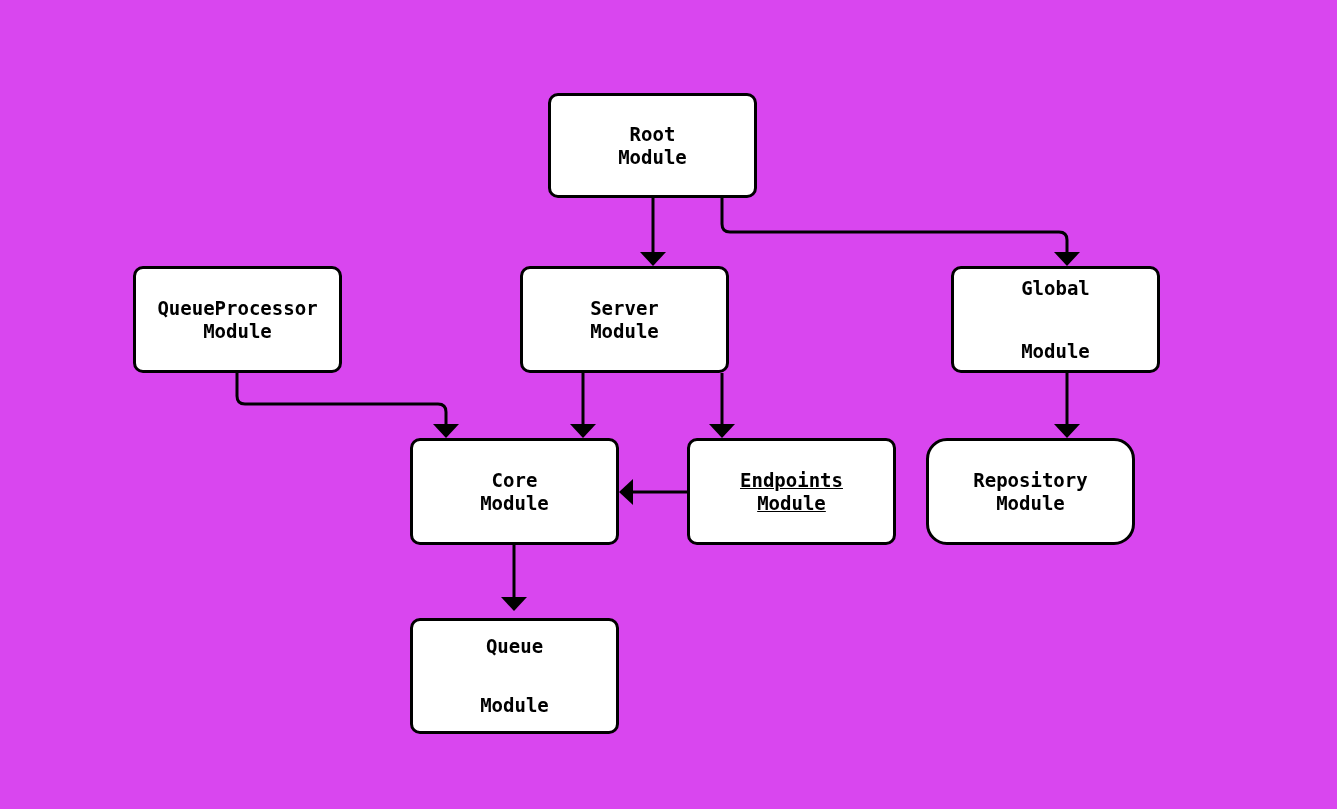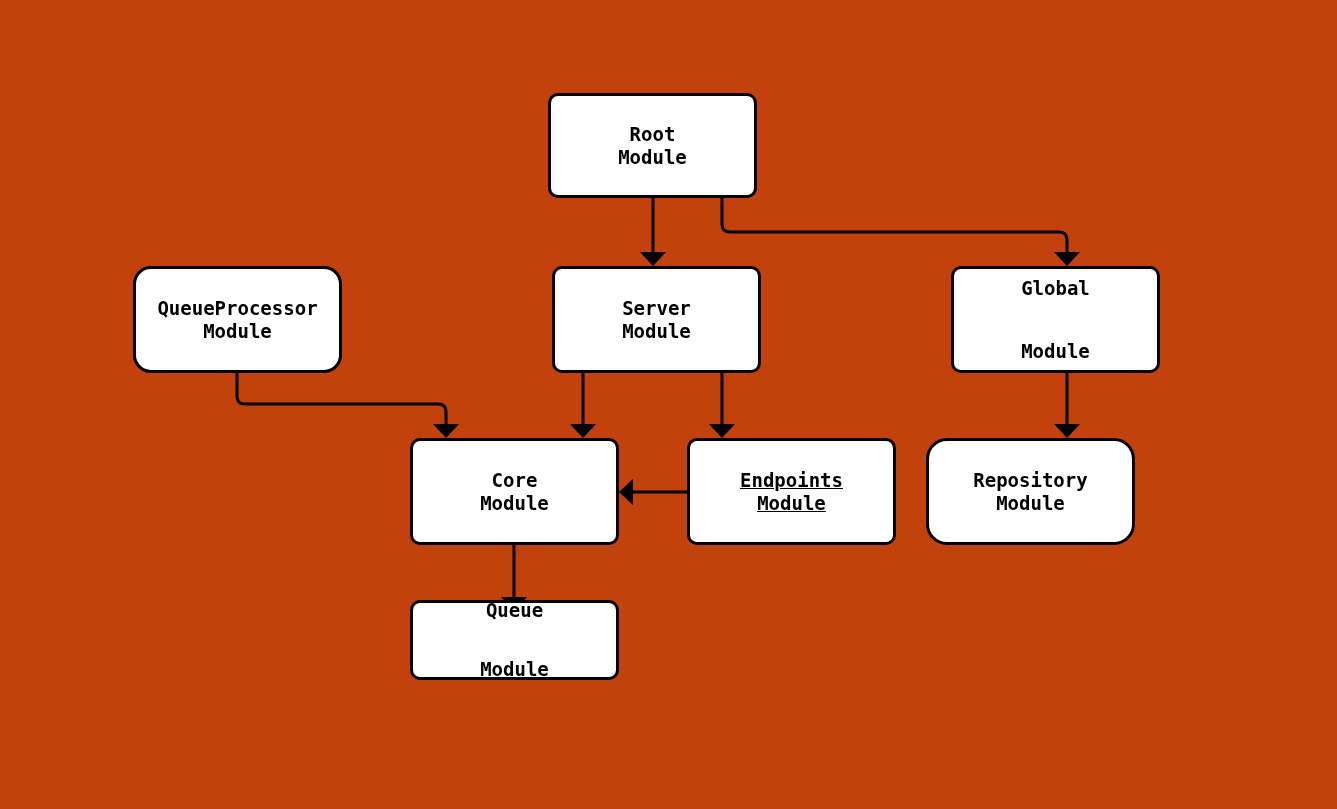--- a/index.html
+++ b/index.html
@@ -4,21 +4,21 @@
 <style>
   html, body {
     margin: 0;
     padding: 0;
     background: #ffffff;
   }
   .canvas {
     position: relative;
     width: 1337px;
     height: 809px;
-    background: #c2410c;
+    background: #d946ef;
     overflow: hidden;
     font-family: "DejaVu Sans Mono", "Liberation Mono", monospace;
   }
   .edges-layer {
     position: absolute;
     left: 0;
     top: 0;
     width: 1337px;
     height: 809px;
   }
@@ -45,27 +45,27 @@
     align-items: center;
     justify-content: center;
     text-align: center;
     color: #000000;
     font-size: 19px;
     font-weight: 700;
     line-height: 23px;
     white-space: nowrap;
   }
   .node-root          { left: 548px; top:  93px; height: 105px; }
-  .node-queueprocessor{ left: 133px; top: 266px; border-radius: 18px; }
-  .node-server        { left: 552px; top: 266px; }
+  .node-queueprocessor{ left: 133px; top: 266px; }
+  .node-server        { left: 520px; top: 266px; }
   .node-global        { left: 951px; top: 266px; gap: 40px; }
   .node-core          { left: 410px; top: 438px; text-align: right; }
   .node-endpoints     { left: 687px; top: 438px; text-decoration: underline; }
   .node-repository    { left: 926px; top: 438px; border-radius: 21px; }
-  .node-queue         { left: 410px; top: 600px; height: 80px; gap: 36px; }
+  .node-queue         { left: 410px; top: 618px; height: 116px; gap: 36px; }
 </style>
 </head>
 <body>
 
 <div class="canvas">
 
   <svg class="edges-layer" viewBox="0 0 1337 809" xmlns="http://www.w3.org/2000/svg">
 
     <path d="M 653 198 L 653 253"></path>
     <polygon points="640,252 666,252 653,266"></polygon>

